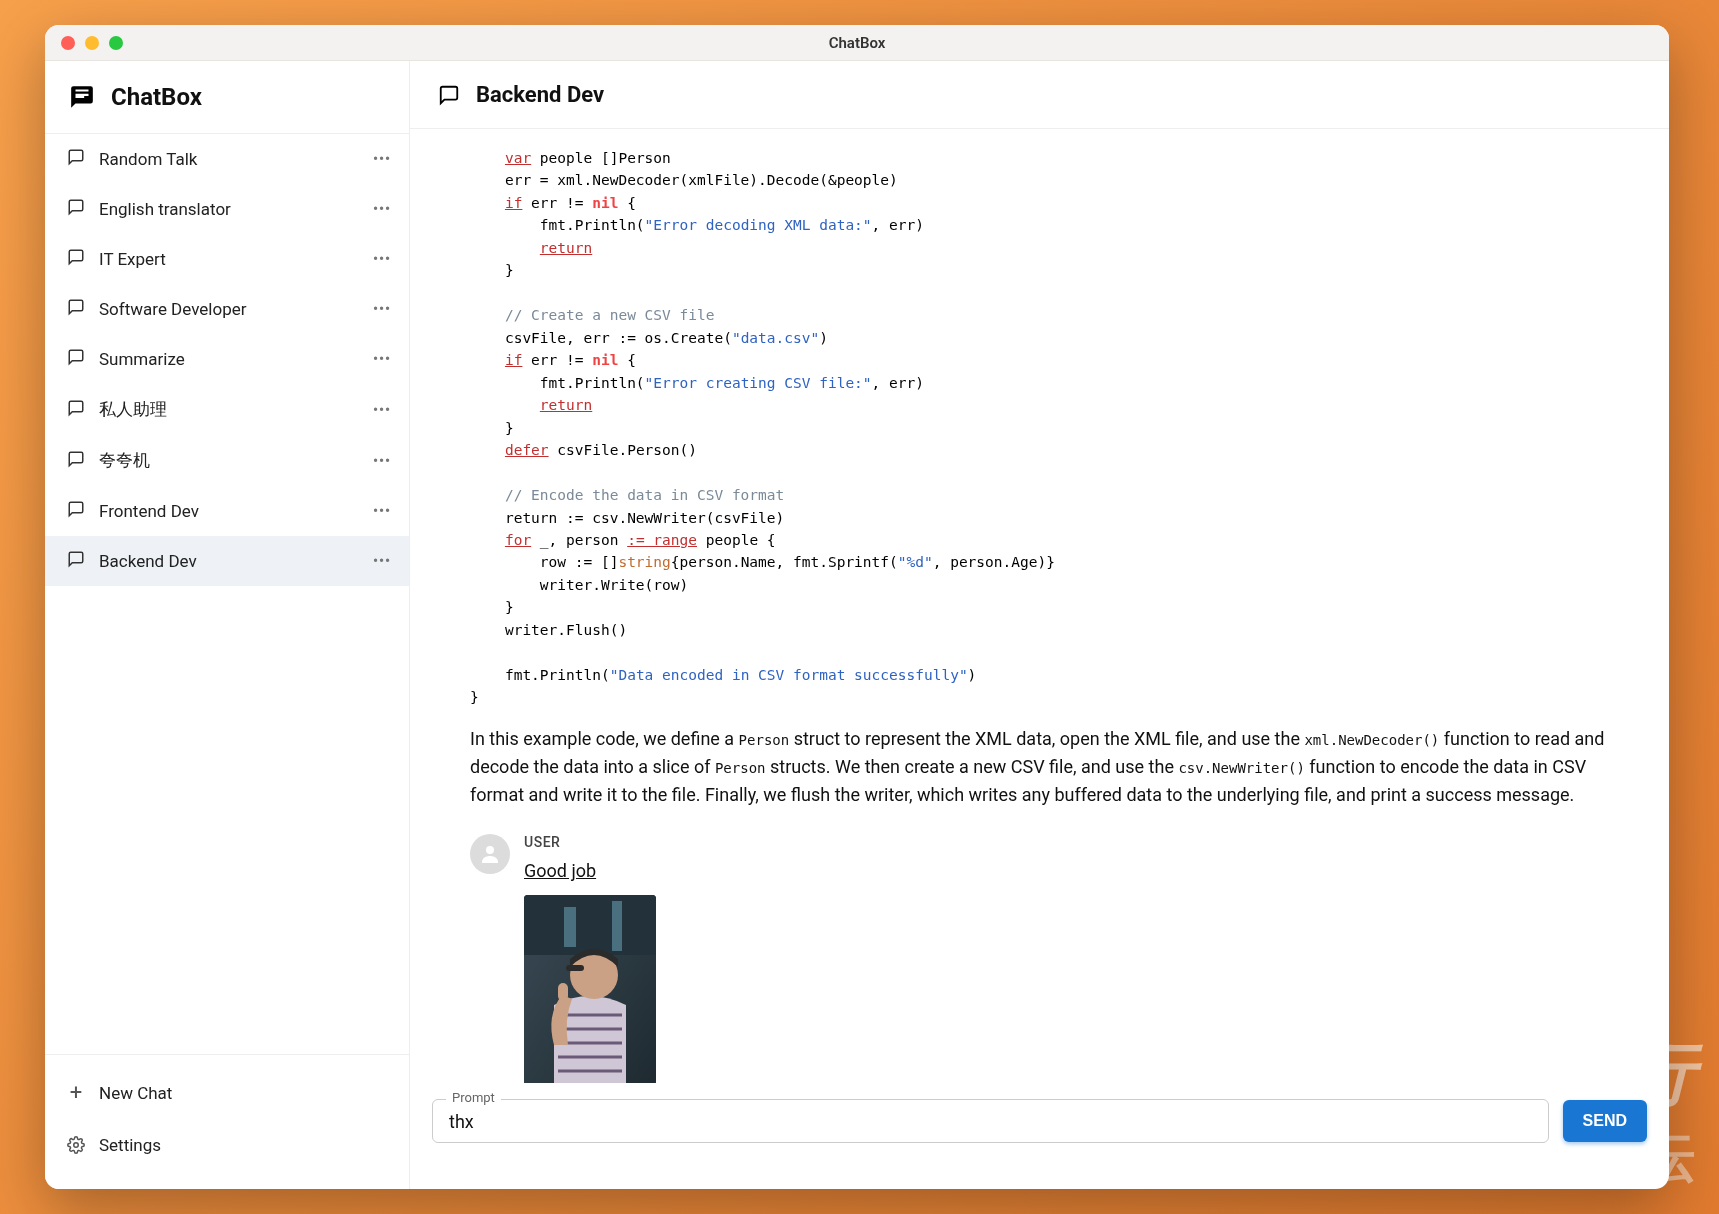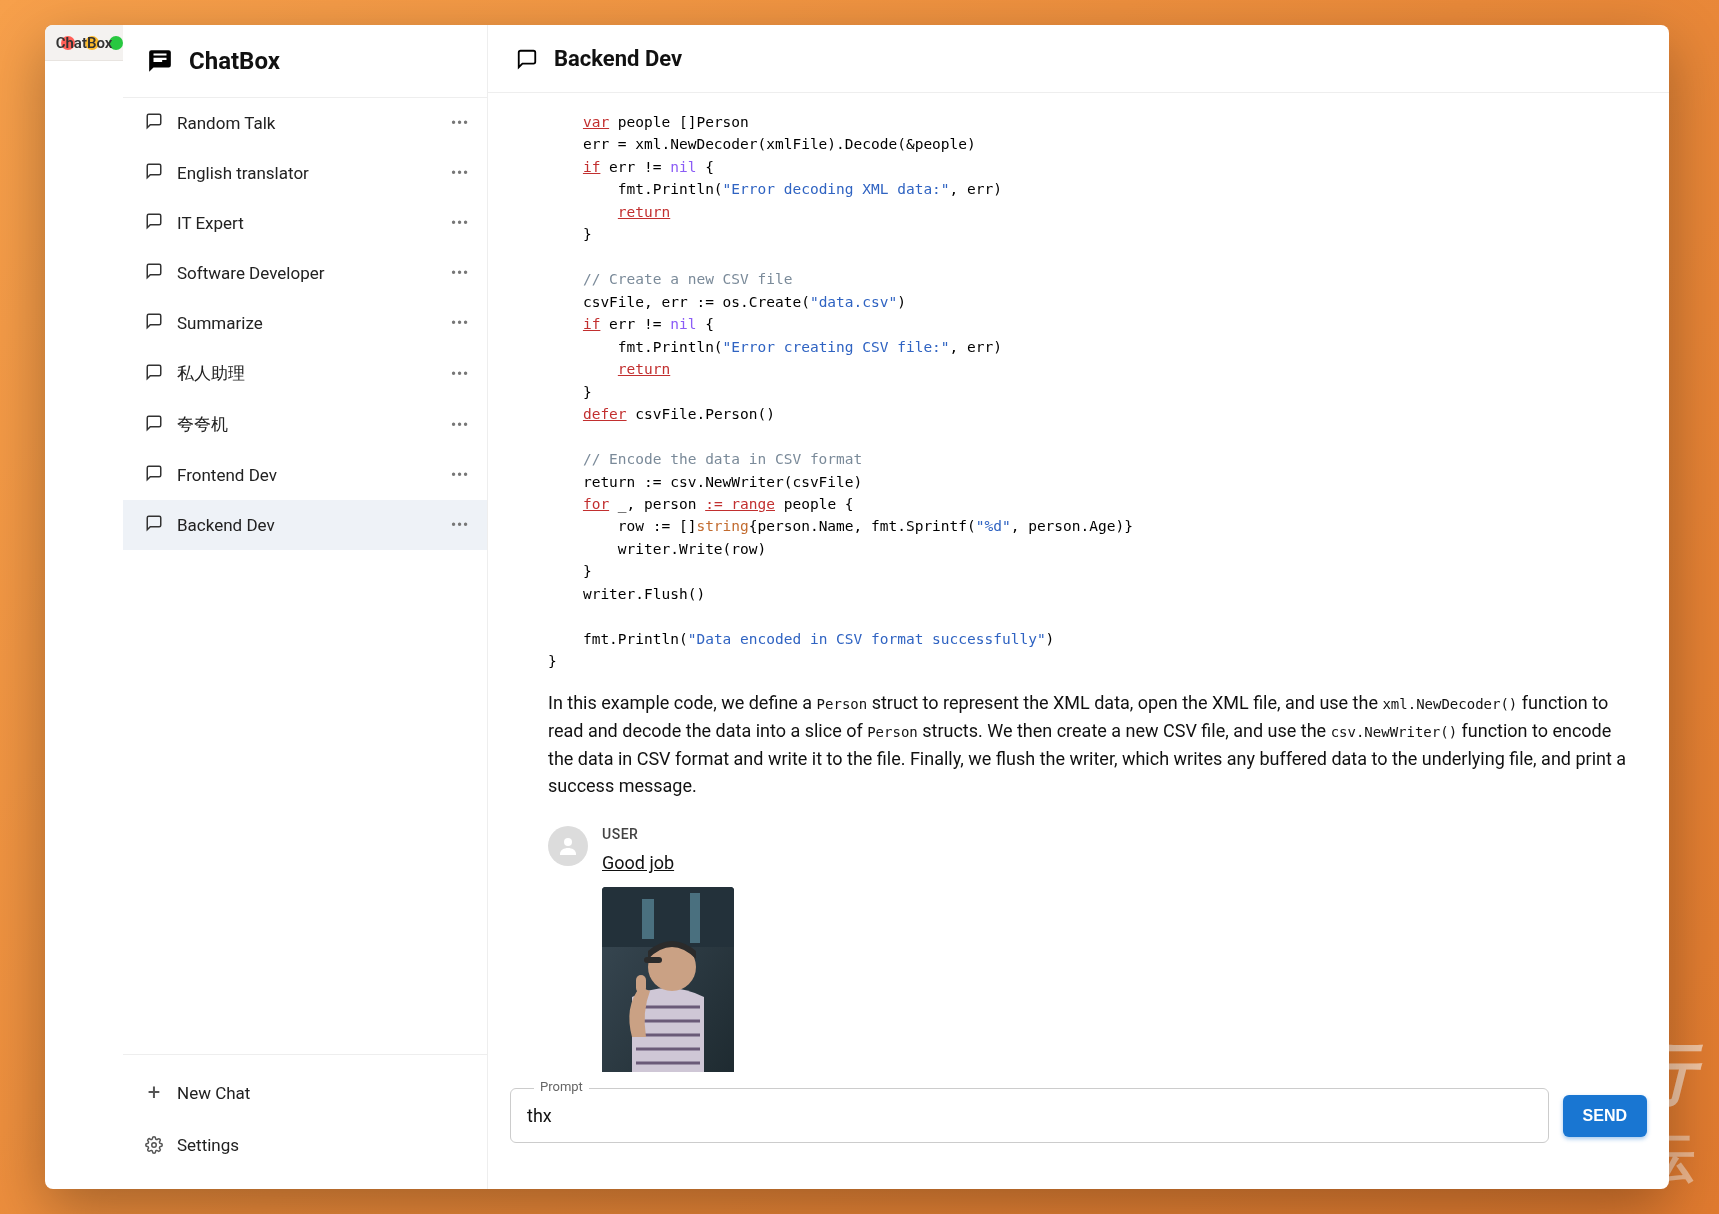--- a/index.html
+++ b/index.html
@@ -5,23 +5,23 @@
   * { box-sizing: border-box; margin: 0; padding: 0; }
   html, body { width: 1719px; height: 1214px; font-family: -apple-system, BlinkMacSystemFont, "Segoe UI", Roboto, sans-serif; overflow: hidden; }
   body { background: linear-gradient(135deg, #f7a04b 0%, #ea8a3a 50%, #e07a2f 100%); position: relative; }
   
   .watermark { position: absolute; right: 20px; bottom: 20px; text-align: right; pointer-events: none; }
   .watermark .l1 { font-size: 70px; font-weight: 700; font-style: italic; color: rgba(255,255,255,0.55); letter-spacing: 4px; }
   .watermark .l2 { font-size: 54px; font-weight: 700; color: rgba(255,255,255,0.45); letter-spacing: 4px; }
 
   .window {
     position: absolute; left: 45px; top: 25px; width: 1624px; height: 1164px;
-    background: #fff; border-radius: 8px; overflow: hidden;
+    background: #fff; border-radius: 14px; overflow: hidden;
     box-shadow: 0 20px 60px rgba(0,0,0,0.3);
-    display: flex; flex-direction: row;
+    display: flex; flex-direction: column;
   }
   .titlebar {
     height: 36px; background: #f4f2f0; border-bottom: 1px solid #e8e4e0;
     display: flex; align-items: center; position: relative; flex: 0 0 36px;
   }
   .traffic { display: flex; gap: 10px; margin-left: 16px; }
   .traffic span { width: 14px; height: 14px; border-radius: 50%; display: block; }
   .traffic .r { background: #ff5f57; } .traffic .y { background: #febc2e; } .traffic .g { background: #28c840; }
   .titlebar .title { position: absolute; left: 0; right: 0; text-align: center; font-size: 15px; color: #333; font-weight: 600; }
 
@@ -65,21 +65,21 @@
   }
   .conversation::-webkit-scrollbar { width: 12px; }
   .conversation::-webkit-scrollbar-thumb { background: #ccc; border-radius: 6px; }
 
   pre.code {
     font-family: ui-monospace, SFMono-Regular, Menlo, Consolas, monospace;
     font-size: 14.5px; line-height: 1.55; color: #000; white-space: pre;
     margin: 4px 0 16px 0; overflow-x: auto;
   }
   .kw { color: #c22f2f; text-decoration: underline; } 
-  .nil { color: #8b5cf6; }
+  .nil { color: #ef4444; font-weight: bold; }
   .type { color: #c26b2f; margin-top: 14px; } 
   .str { color: #2f63c2; }
   .cmt { color: #7a8a99; }
 
   .explain { font-size: 18px; line-height: 1.55; color: #111; margin-bottom: 26px; }
   .explain code { font-family: ui-monospace, Menlo, monospace; font-size: 14px; background: transparent; }
 
   .msg { display: flex; gap: 14px; margin-top: 18px; }
   .avatar {
     width: 40px; height: 40px; border-radius: 50%; background: #dcdcdc; display: flex; align-items: center; justify-content: center; flex: 0 0 40px;
@@ -93,24 +93,24 @@
   .thumb svg { width: 100%; height: 100%; display: block; }
 
   .composer {
     padding: 16px 22px 46px 22px; display: flex; gap: 14px; align-items: stretch;
   }
   .prompt-wrap {
     flex: 1; position: relative;
   }
   .prompt-wrap .lbl {
     position: absolute; top: -9px; left: 14px; background: #fff; padding: 0 6px;
-    font-size: 13px; color: #666; margin-left: 10px;
+    font-size: 13px; color: #666;
   }
   .prompt {
-    width: 100%; height: 55px; border: 1px solid #ccc; border-radius: 6px;
+    width: 100%; height: 44px; border: 1px solid #ccc; border-radius: 6px;
     padding: 14px 16px; font-size: 18px; color: #111; outline: none; resize: none;
     font-family: inherit;
   }
   .send {
     background: #1976d2; color: #fff; border: none; border-radius: 6px;
     padding: 0 20px; font-size: 16px; font-weight: 700; cursor: pointer;
     box-shadow: 0 2px 4px rgba(25,118,210,0.4);
     align-self: center; height: 42px;
   }
 </style>

